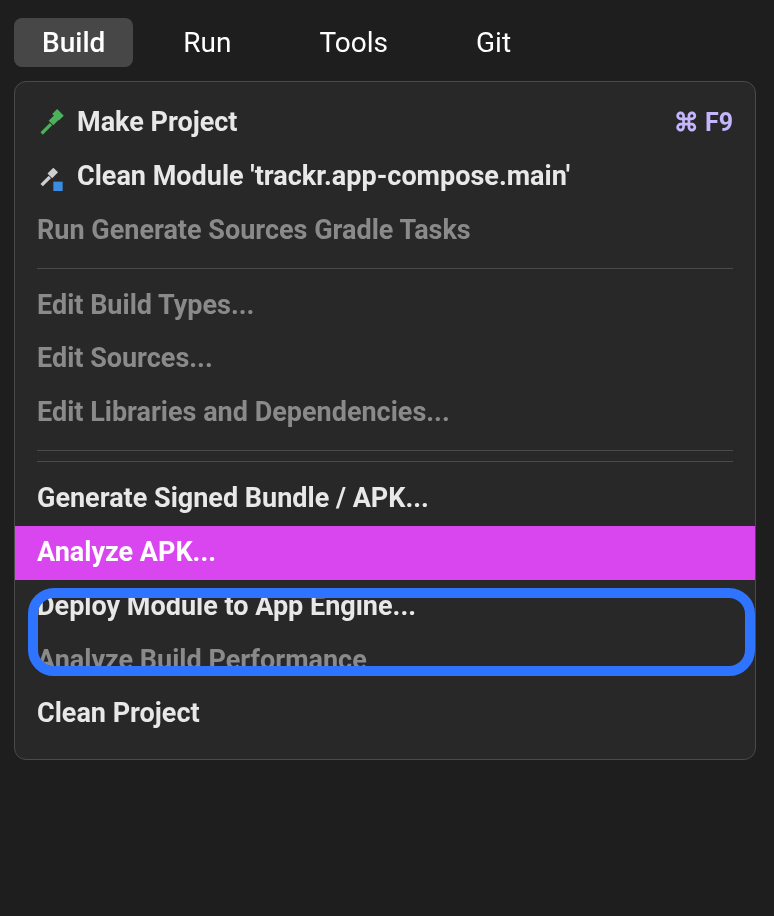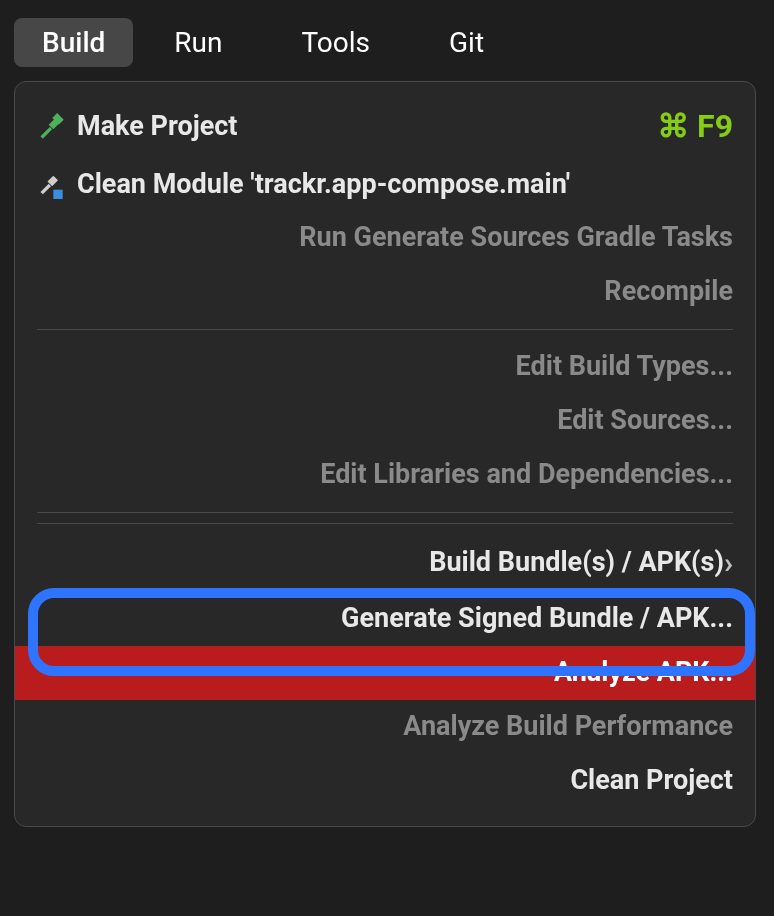--- a/index.html
+++ b/index.html
@@ -11,21 +11,21 @@
       background: #1e1e1e;
       font-family: -apple-system, BlinkMacSystemFont, "Segoe UI", Roboto, sans-serif;
       width: 774px;
       height: 916px;
       overflow: hidden;
     }
     .menubar {
       display: flex;
       align-items: center;
       padding: 18px 14px 14px 14px;
-      gap: 3px;
+      gap: 12px;
     }
     .menubar-item {
       color: #fff;
       font-size: 28px;
       font-weight: 400;
       padding: 8px 28px;
       border-radius: 8px;
       cursor: default;
     }
     .menubar-item.selected {
@@ -61,35 +61,34 @@
     .menu-item .icon-slot {
       width: 40px;
       display: inline-flex;
       align-items: center;
       justify-content: flex-start;
     }
     .menu-item .label {
       flex: 1;
     }
     .menu-item .shortcut {
-      color: #84cc16;
-      font-size: 32px;
+      color: #c4b5fd;
+      font-size: 25px;
       margin-left: auto;
     }
     .menu-item .chevron {
       color: #c0c0c0;
       margin-left: auto;
       font-size: 30px;
     }
     .no-icon .label {
       margin-left: 0;
-      text-align: right;
     }
     .menu-item.selected-item {
-      background: #b91c1c;
+      background: #d946ef;
       color: #fff;
     }
     .separator {
       height: 1px;
       background: #4a4a4a;
       margin: 10px 22px;
     }
     .highlight-ring {
       position: absolute;
       border: 10px solid #2e74ff;
@@ -140,54 +139,50 @@
         <rect x="14" y="16" width="8" height="8" fill="#3a8de0"></rect>
       </svg>
     </span>
     <span class="label">Clean Module 'trackr.app-compose.main'</span>
   </div>
 
   <div class="menu-item disabled no-icon">
     <span class="label">Run Generate Sources Gradle Tasks</span>
   </div>
 
-  <div class="menu-item disabled no-icon">
-    <span class="label">Recompile</span>
-  </div>
 
   <div class="separator"></div>
 
   <div class="menu-item disabled no-icon">
     <span class="label">Edit Build Types...</span>
   </div>
   <div class="menu-item disabled no-icon">
     <span class="label">Edit Sources...</span>
   </div>
   <div class="menu-item disabled no-icon">
     <span class="label">Edit Libraries and Dependencies...</span>
   </div>
 
   <div class="separator"></div>
 
 
   <div class="separator"></div>
 
-  <div class="menu-item no-icon">
-    <span class="label">Build Bundle(s) / APK(s)</span>
-    <span class="chevron">›</span>
-  </div>
 
   <div class="menu-item no-icon" style="overflow:hidden;">
     <span class="label">Generate Signed Bundle / APK...</span>
   </div>
 
   <div class="menu-item no-icon selected-item">
     <span class="label">Analyze APK...</span>
   </div>
 
+  <div class="menu-item no-icon">
+    <span class="label">Deploy Module to App Engine...</span>
+  </div>
 
   <div class="menu-item disabled no-icon">
     <span class="label">Analyze Build Performance</span>
   </div>
 
   <div class="menu-item no-icon">
     <span class="label">Clean Project</span>
   </div>
 
   <div class="highlight-ring"></div>

